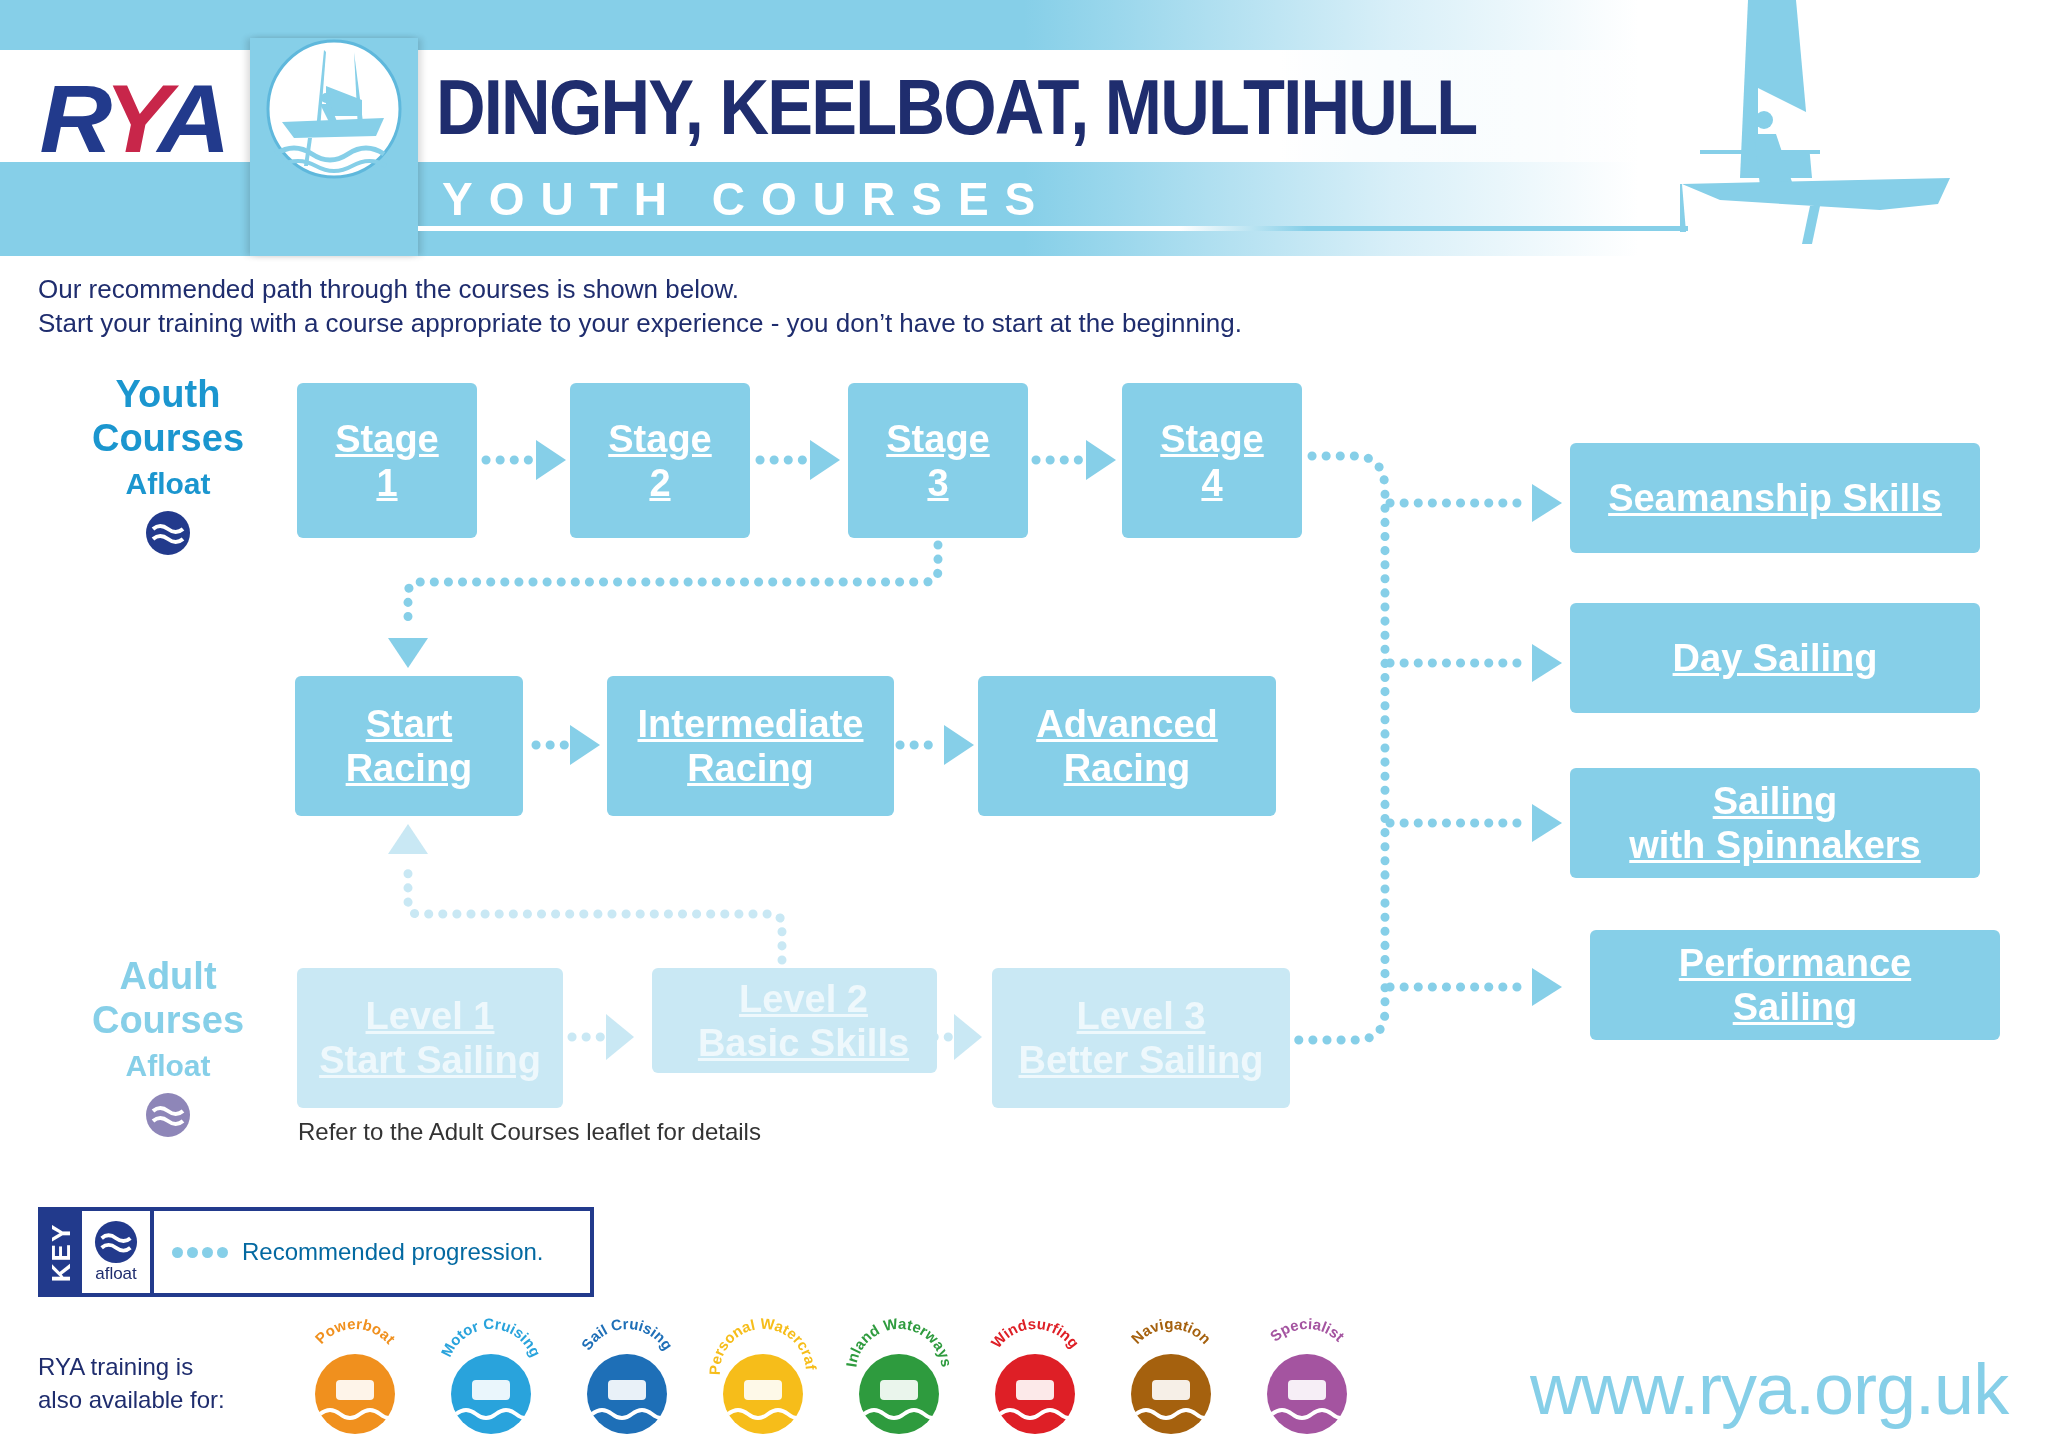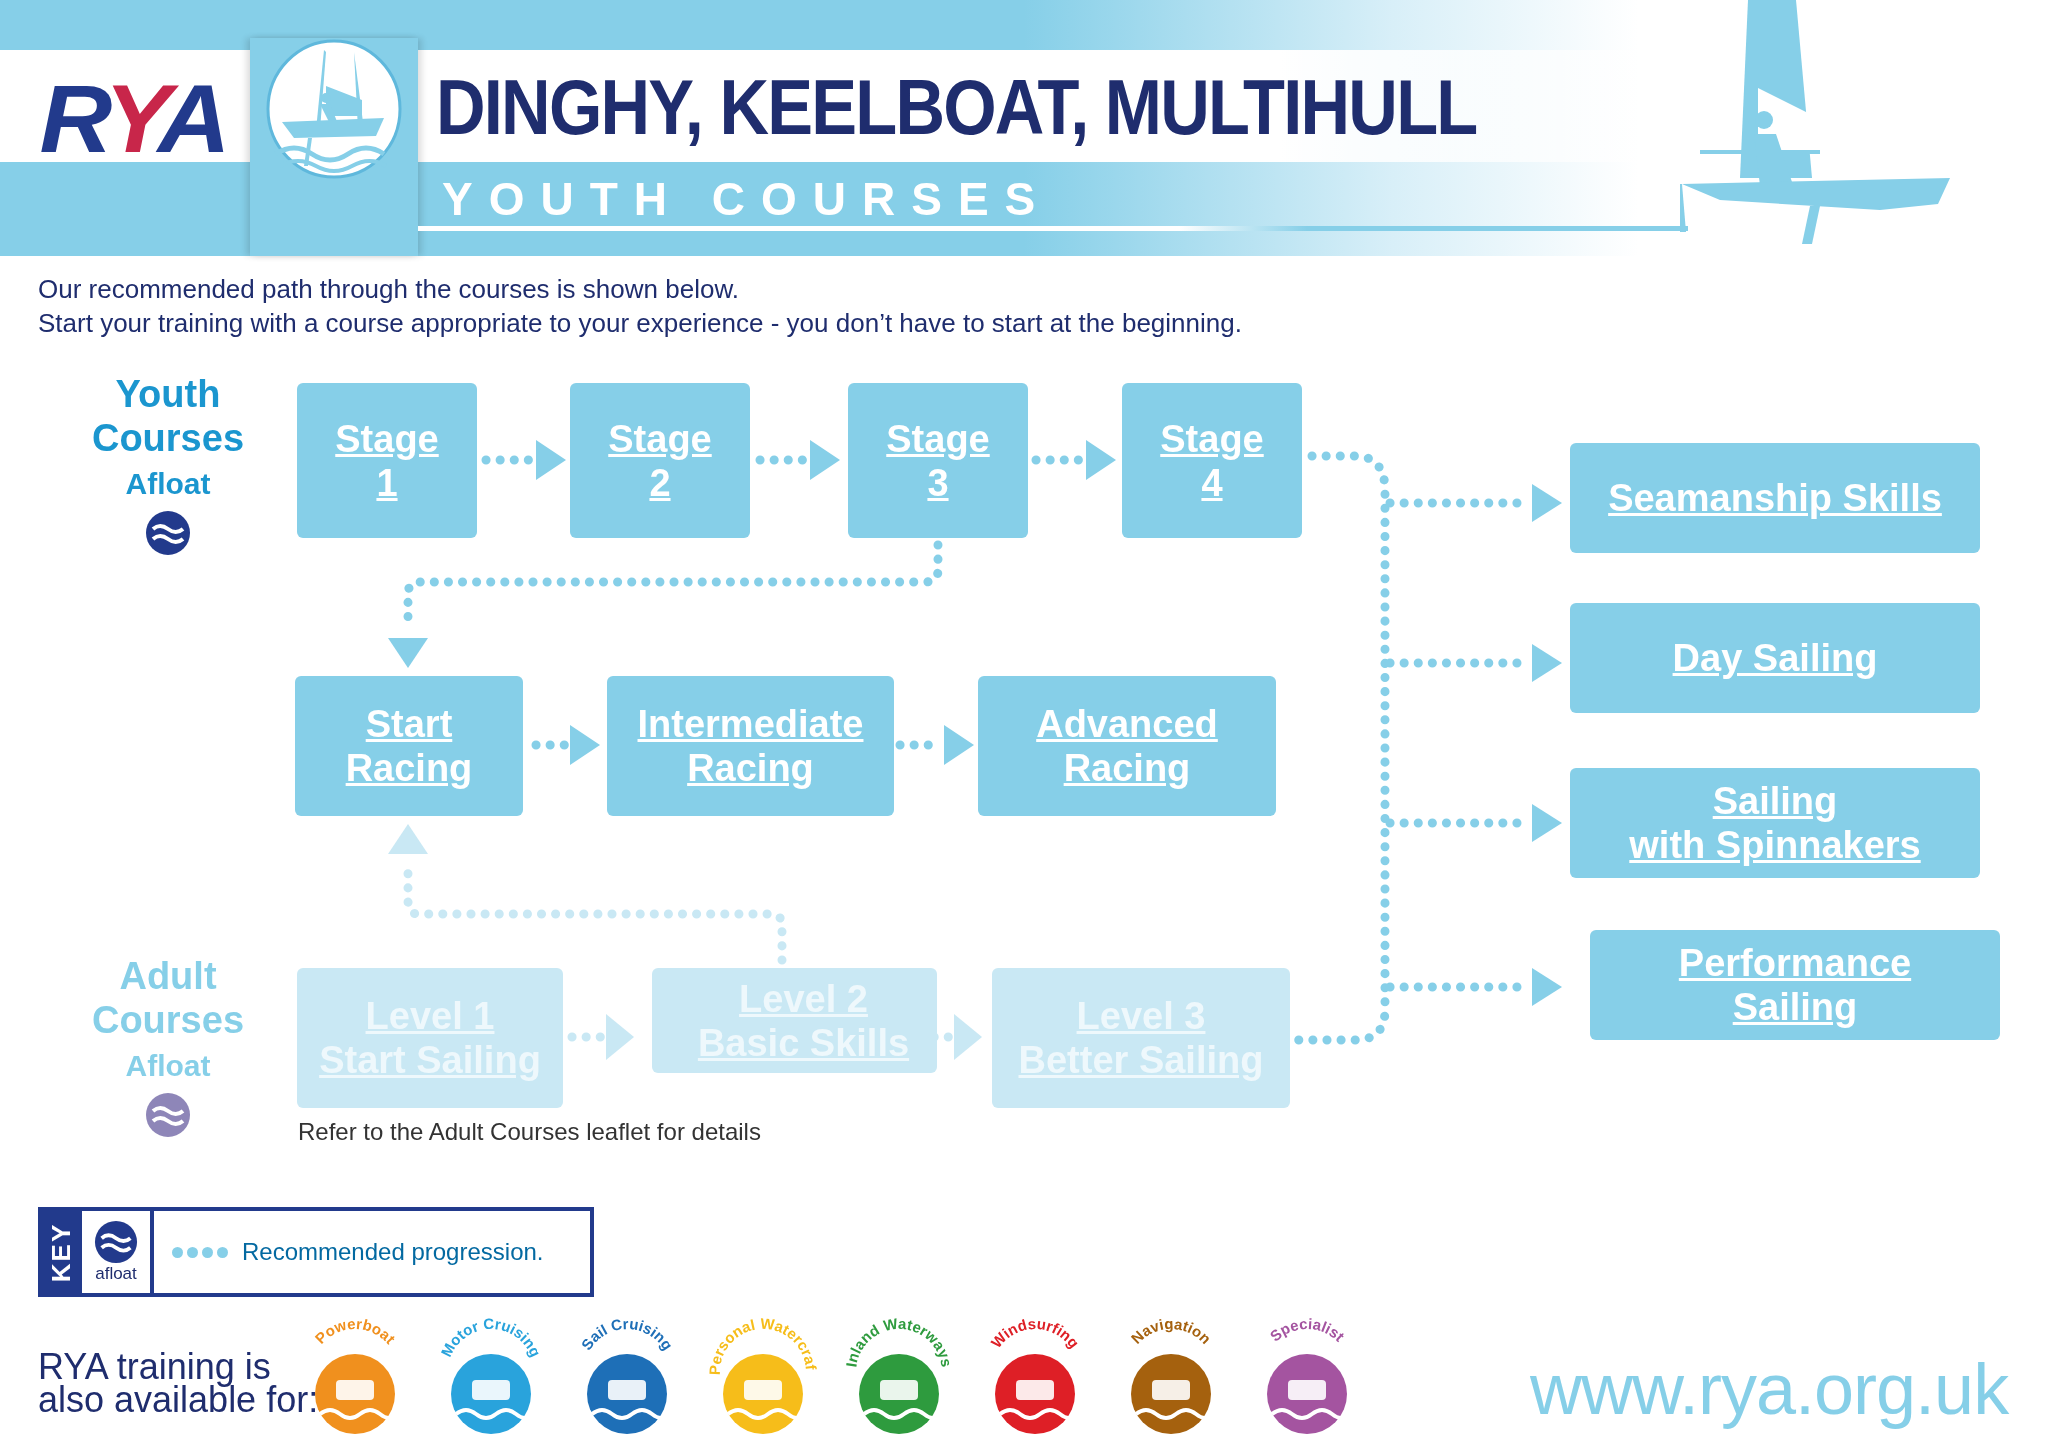--- a/index.html
+++ b/index.html
@@ -34,21 +34,21 @@
   .conn{left:0;top:0;width:2048px;height:1440px;pointer-events:none;}
   .note{left:298px;top:1118px;font-size:24px;color:#333333;}
   
   .key{left:38px;top:1207px;width:556px;height:90px;border:4px solid #223a8c;box-sizing:border-box;display:flex;}
   .key-tab{width:40px;background:#223a8c;color:#fff;font-weight:700;font-size:26px;display:flex;align-items:center;justify-content:center;}
   .key-tab span{transform:rotate(-90deg);letter-spacing:2px;}
   .key-afloat{width:68px;border-right:4px solid #223a8c;display:flex;flex-direction:column;align-items:center;justify-content:center;font-size:17px;color:#1f2d6e;}
   .key-prog{flex:1;display:flex;align-items:center;padding-left:18px;font-size:24px;color:#0369a1;}
   .key-dots{display:inline-flex;gap:4px;margin-right:14px;}
   .key-dots i{display:block;width:11px;height:11px;border-radius:50%;background:#86cfe8;}
-  .also{left:38px;top:1350px;font-size:36px;color:#1f2d6e;line-height:33px;}
+  .also{left:38px;top:1350px;font-size:24px;color:#1f2d6e;line-height:33px;}
   .disc{position:absolute;top:1318px;width:110px;height:118px;}
   .url{left:1530px;top:1348px;font-size:72px;color:#86cfe8;letter-spacing:-1px;}
 </style>
 </head>
 <body>
 
 <div class="abs hdr-band"></div>
 <div class="abs hdr-white1"></div>
 <div class="abs hdr-white2"></div>
 <div class="abs hdr-panel"></div>

